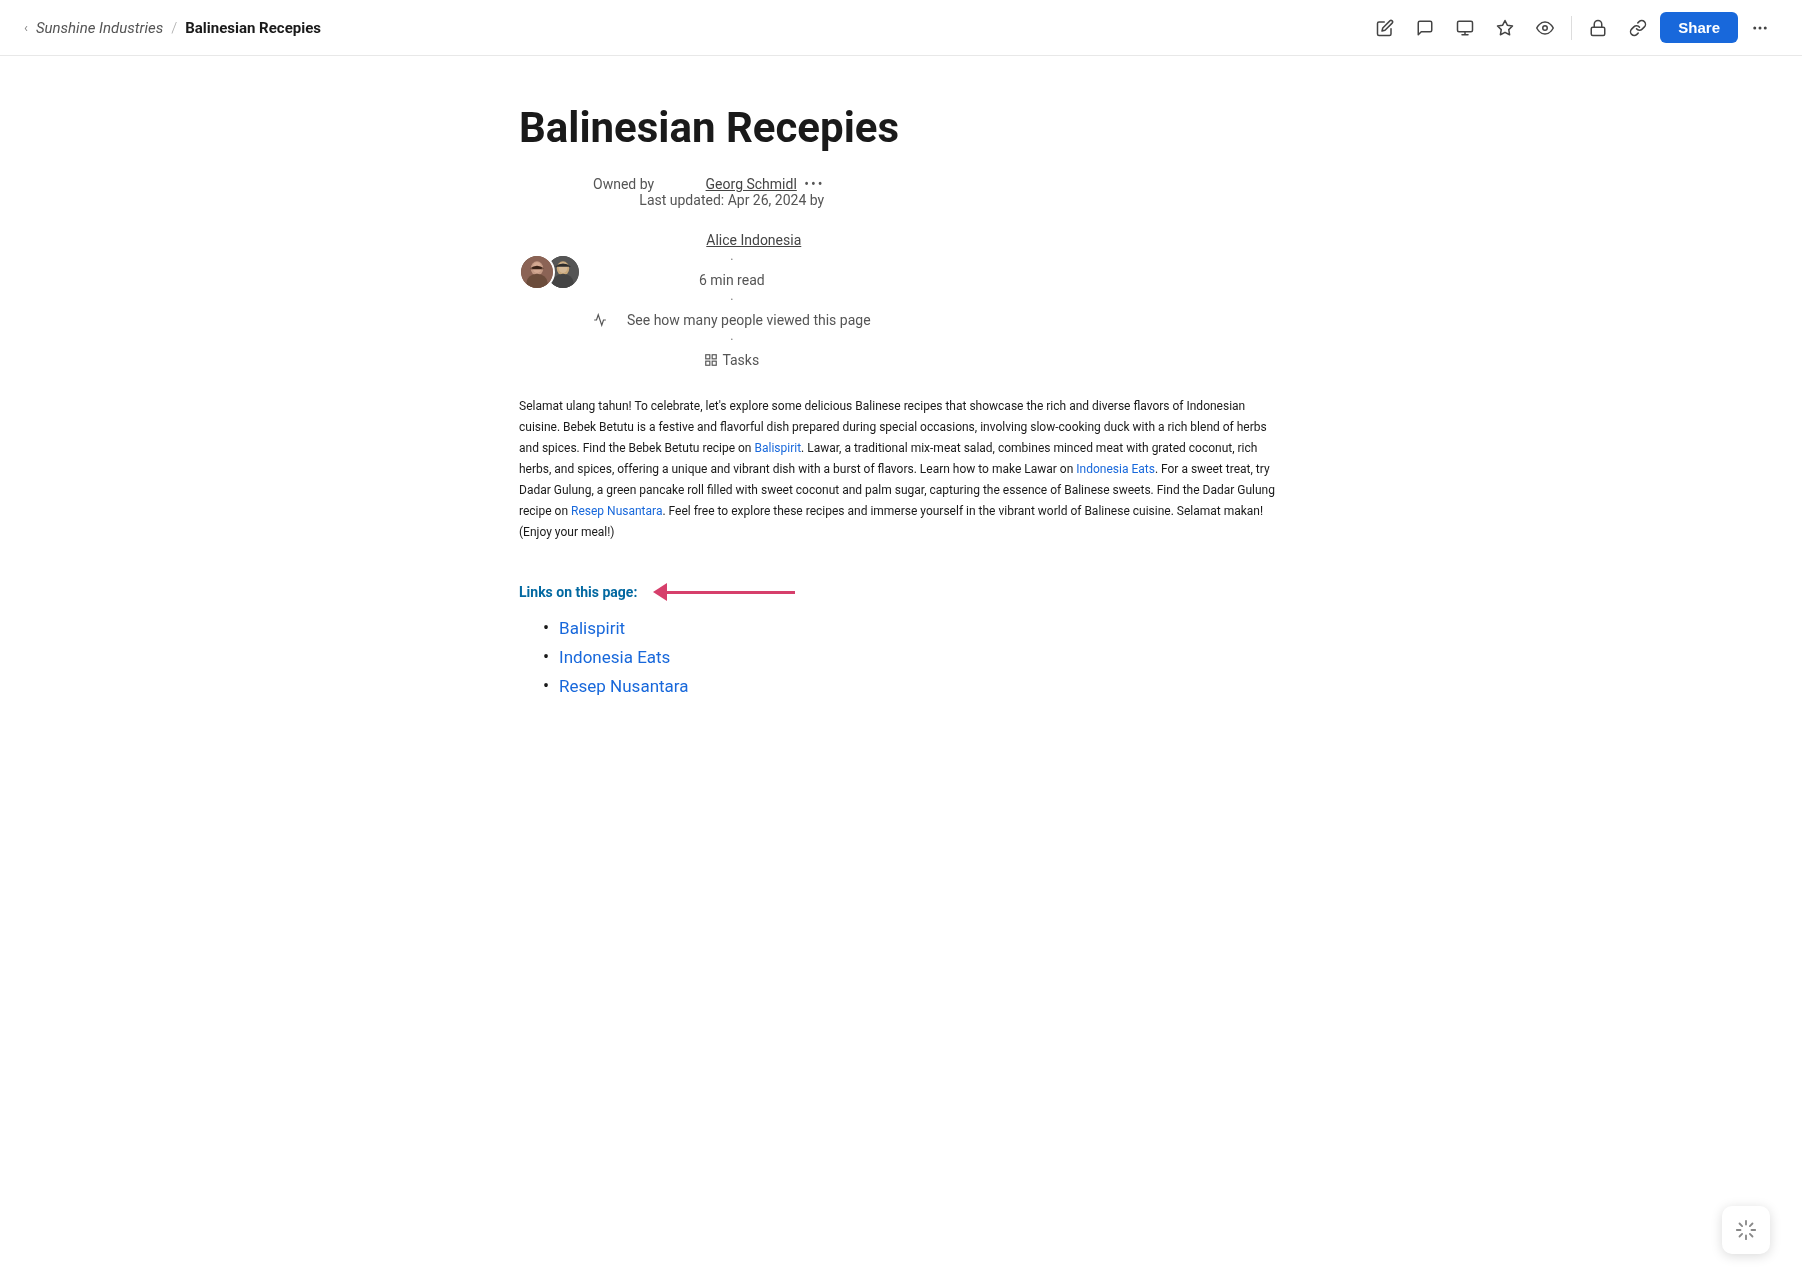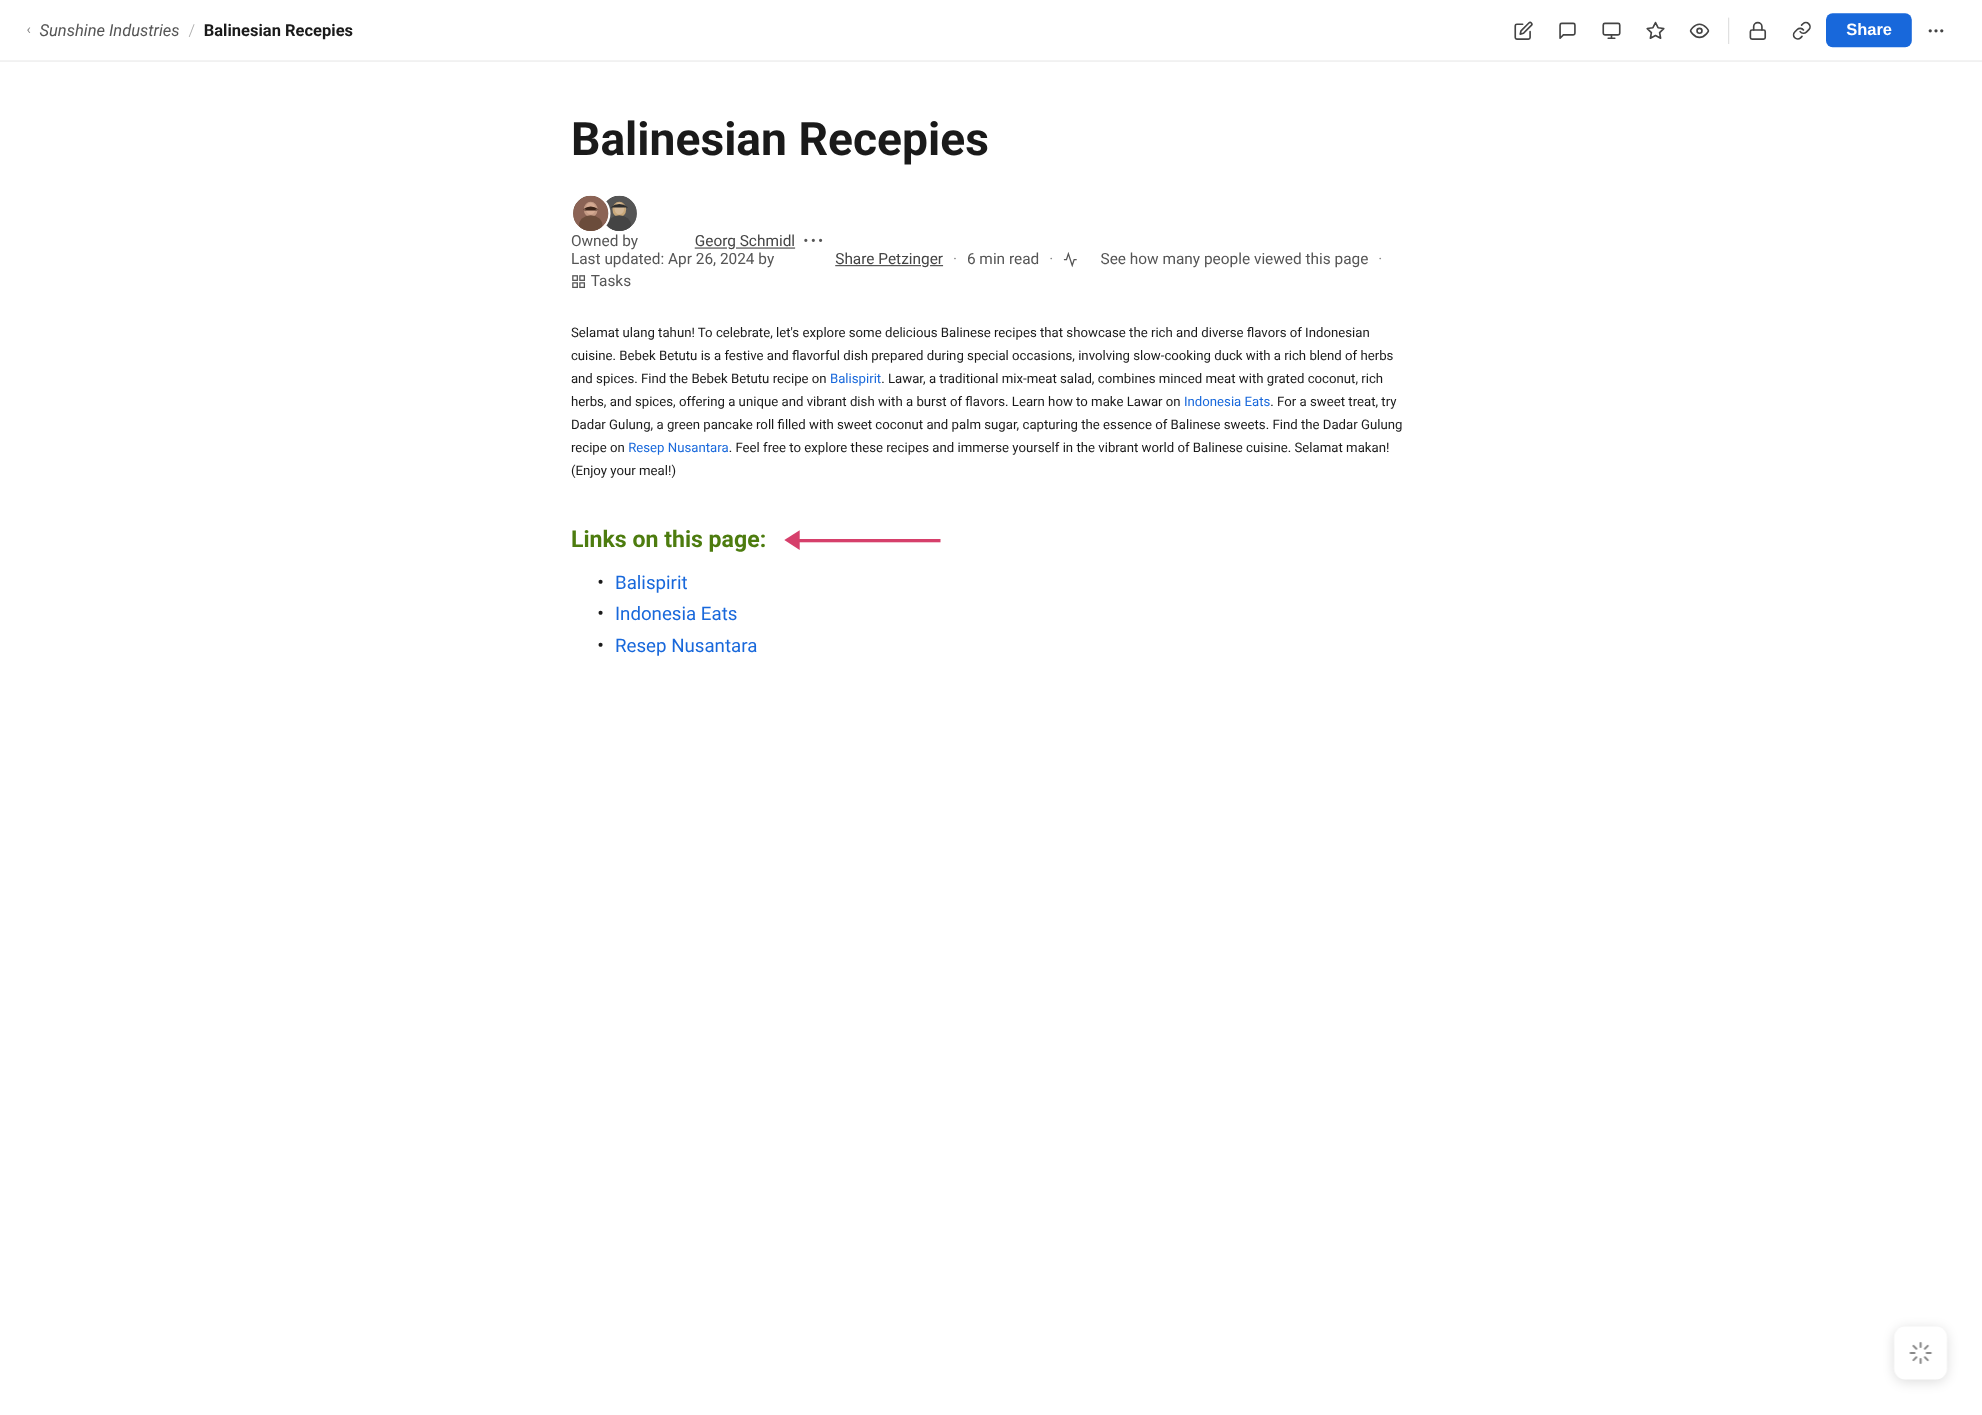--- a/index.html
+++ b/index.html
@@ -188,23 +188,23 @@
     }
 
     .links-header-row {
       display: flex;
       align-items: center;
       gap: 0;
       margin-bottom: 16px;
     }
 
     .links-heading {
-      font-size: 21px;
+      font-size: 14px;
       font-weight: 700;
-      color: #4d7c0f;
+      color: #0369a1;
       margin-right: 16px;
     }
 
     
     .arrow-annotation {
       display: flex;
       align-items: center;
       gap: 0;
     }
 
@@ -283,20 +283,21 @@
       gap: 2px;
     }
 
     .meta-row-line2 {
       font-size: 14px;
       color: #555;
       display: flex;
       align-items: center;
       gap: 4px;
       flex-wrap: wrap;
+      flex-direction: column;
     }
 
     .view-stats-link {
       display: flex;
       align-items: center;
       gap: 20px;
       color: #555;
       text-decoration: none;
       cursor: pointer;
     }
@@ -408,21 +409,21 @@
       <div class="meta-row-line1">
         <span>Owned by</span>
         <span>&nbsp;</span>
         <a class="meta-inline-link">Georg Schmidl</a>
         <span>&nbsp;</span>
         <span style="cursor:pointer; letter-spacing:2px;">•••</span>
       </div>
       <div class="meta-row-line2">
         <span>Last updated: Apr 26, 2024 by</span>
         <span>&nbsp;</span>
-        <a class="meta-inline-link">Share Petzinger</a>
+        <a class="meta-inline-link">Alice Indonesia</a>
         <span class="middot">·</span>
         <span>6 min read</span>
         <span class="middot">·</span>
         <a class="view-stats-link">
           <svg width="14" height="14" viewBox="0 0 24 24" fill="none" stroke="currentColor" stroke-width="2">
             <polyline points="22 12 18 12 15 21 9 3 6 12 2 12"></polyline>
           </svg>
           <span>See how many people viewed this page</span>
         </a>
         <span class="middot">·</span>

